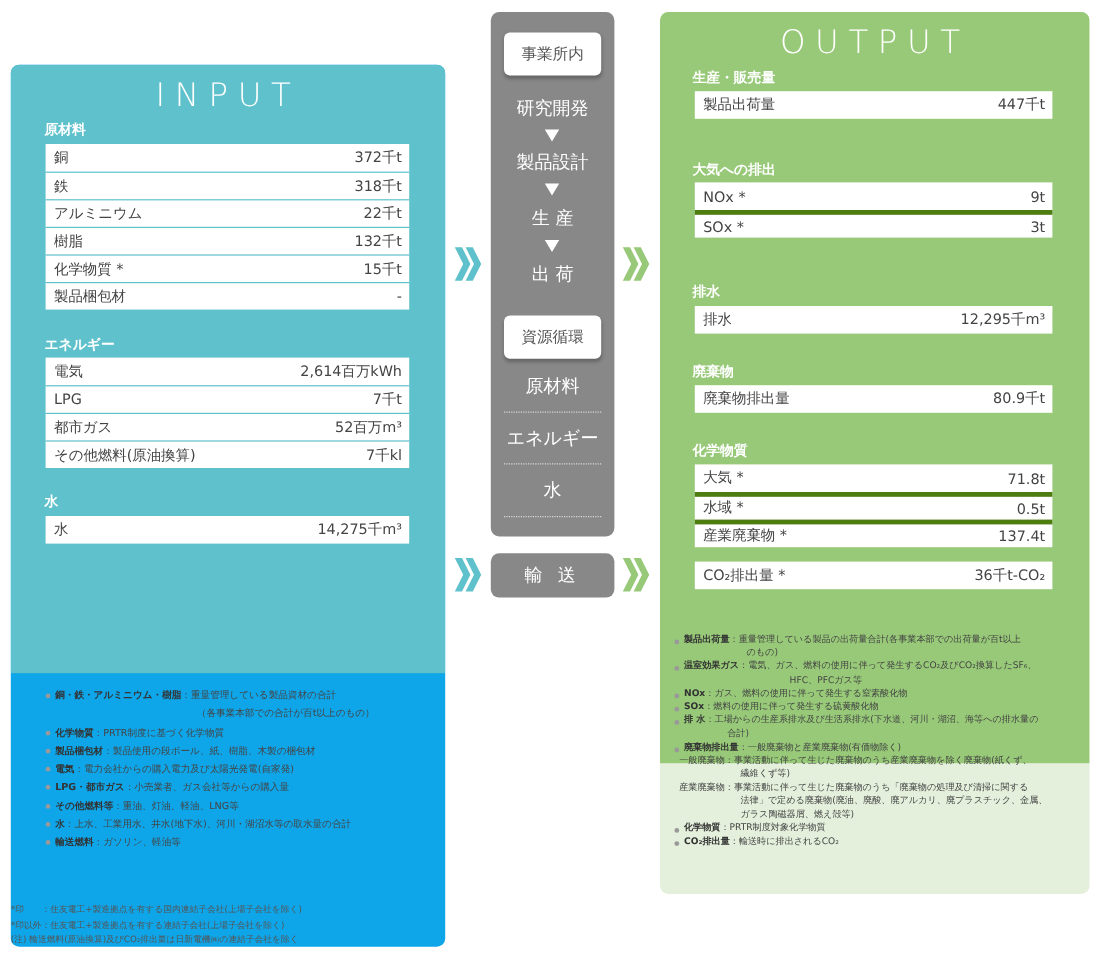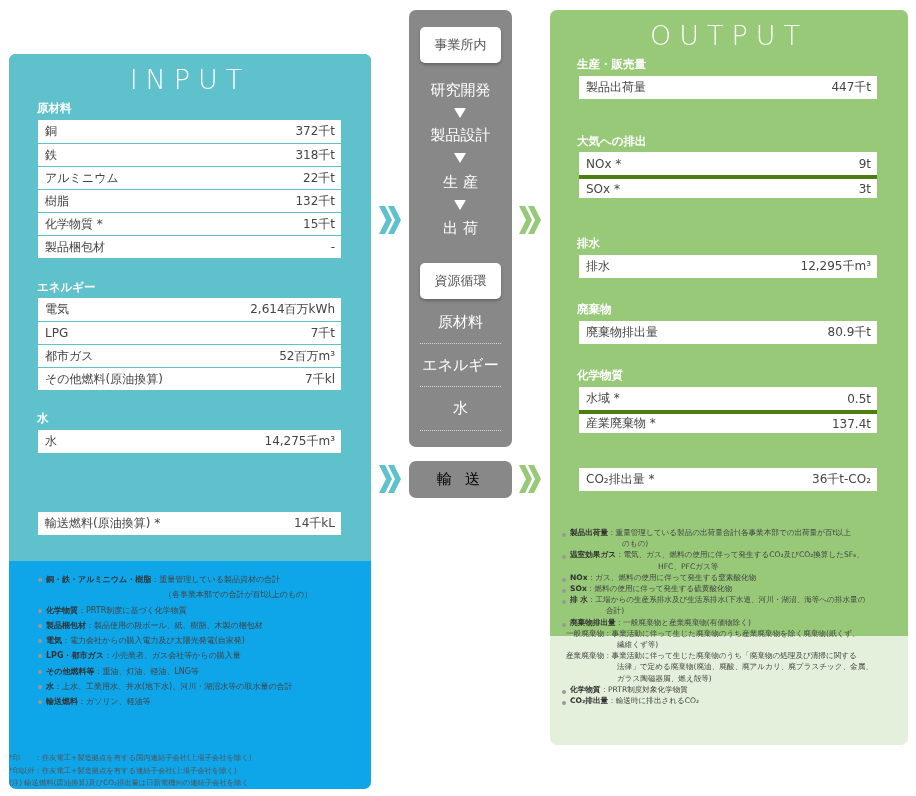--- a/index.html
+++ b/index.html
@@ -37,21 +37,21 @@
   .center-col { position: absolute; left: 409px; top: 10px; width: 103px; height: 437px; background: #888888; border-radius: 7px; }
   .white-box { position: absolute; left: 11px; width: 81px; height: 36px; background: #fff; border-radius: 5px;
     box-shadow: 0 2px 3px rgba(0,0,0,0.25); display: flex; align-items: center; justify-content: center;
     font-size: 13px; color: #555; }
   .center-item { position: absolute; left: 0; width: 103px; text-align: center; color: #ffffff; font-size: 15px; line-height: 18px; }
   .down-tri { position: absolute; left: 45px; width: 0; height: 0; border-left: 6.5px solid transparent; border-right: 6.5px solid transparent;
     border-top: 10px solid #fff; }
   .dotted { position: absolute; left: 11px; width: 81px; border-top: 1px dotted #d8d8d8; }
 
   .transport-box { position: absolute; left: 409px; top: 461px; width: 103px; height: 37px; background: #888888; border-radius: 7px;
-    display: flex; align-items: center; justify-content: center; color: #000000; font-size: 15px; letter-spacing: 4px; }
+    display: flex; align-items: center; justify-content: center; color: #ffffff; font-size: 15px; letter-spacing: 4px; }
 
   .chev { position: absolute; width: 26px; height: 32px; }
 
   .footnotes { position: absolute; left: 9px; top: 752px; font-size: 7.3px; color: #555; line-height: 12.5px; }
   .footnotes div { white-space: nowrap; }
 </style>
 </head>
 <body>
 
 <div class="panel panel-input">
@@ -107,26 +107,20 @@
     </div>
 
     <div class="section-label" style="left:28px; top:357px;">水</div>
     <div class="table" style="left:29px; top:376px; width:303px;">
       <div class="row">
           <span class="lbl">水</span>
           <span class="val">14,275千m³</span>
         </div>
     </div>
 
-    <div class="table" style="left:29px; top:458px; width:303px;">
-      <div class="row">
-          <span class="lbl">輸送燃料(原油換算) *</span>
-          <span class="val">14千kL</span>
-        </div>
-    </div>
   </div>
 
   <div class="notes" style="left:28px; top:518px;">
     <div class="note"><b>銅・鉄・アルミニウム・樹脂</b><span>：重量管理している製品資材の合計</span><span class="cont" style="padding-left:118px;">（各事業本部での合計が百t以上のもの）</span></div>
     <div class="note"><b>化学物質</b><span>：PRTR制度に基づく化学物質</span></div>
     <div class="note"><b>製品梱包材</b><span>：製品使用の段ボール、紙、樹脂、木製の梱包材</span></div>
     <div class="note"><b>電気</b><span>：電力会社からの購入電力及び太陽光発電(自家発)</span></div>
     <div class="note"><b>LPG・都市ガス</b><span>：小売業者、ガス会社等からの購入量</span></div>
     <div class="note"><b>その他燃料等</b><span>：重油、灯油、軽油、LNG等</span></div>
     <div class="note"><b>水</b><span>：上水、工業用水、井水(地下水)、河川・湖沼水等の取水量の合計</span></div>
@@ -206,20 +200,24 @@
     <div class="section-label" style="left:27px; top:292px;">廃棄物</div>
     <div class="table" style="left:29px; top:311px; width:298px;">
       <div class="row">
           <span class="lbl">廃棄物排出量</span>
           <span class="val">80.9千t</span>
         </div>
     </div>
 
     <div class="section-label" style="left:27px; top:358px;">化学物質</div>
     <div class="table" style="left:29px; top:377px; width:298px;">
+      <div class="row">
+          <span class="lbl">大気 *</span>
+          <span class="val">71.8t</span>
+        </div>
       <div class="row">
           <span class="lbl">水域 *</span>
           <span class="val">0.5t</span>
         </div>
       <div class="row">
           <span class="lbl">産業廃棄物 *</span>
           <span class="val">137.4t</span>
         </div>
     </div>
 

